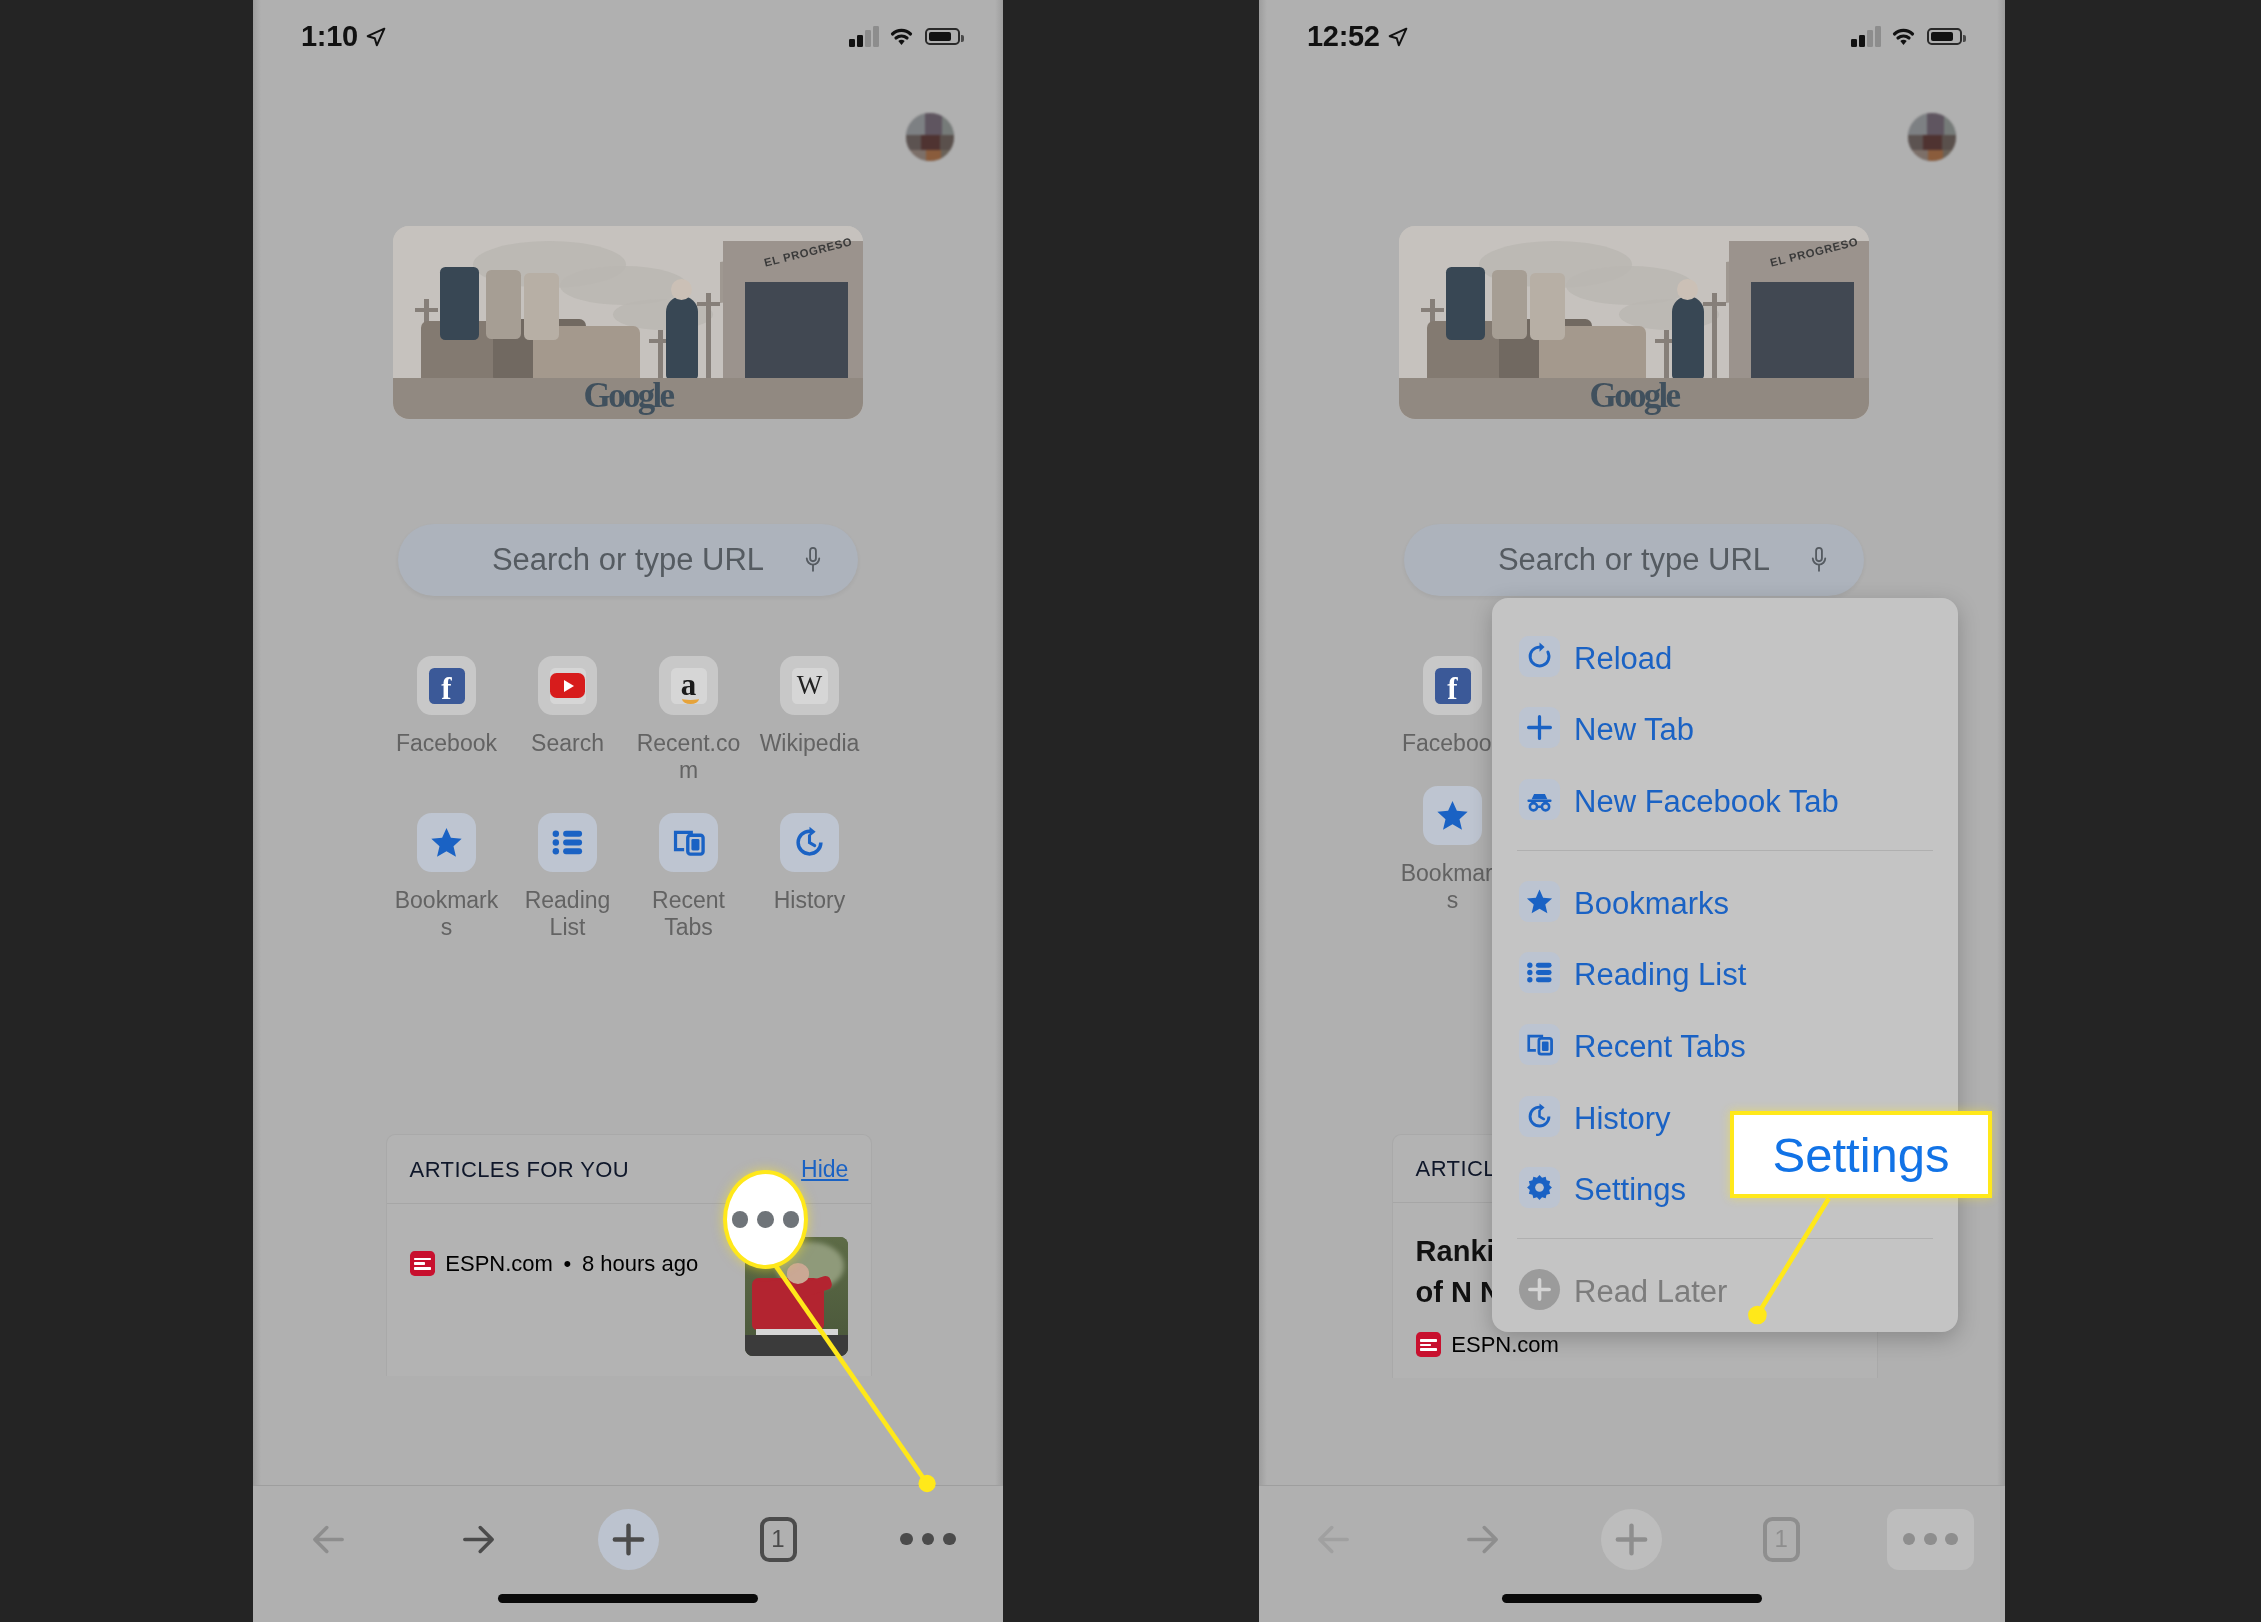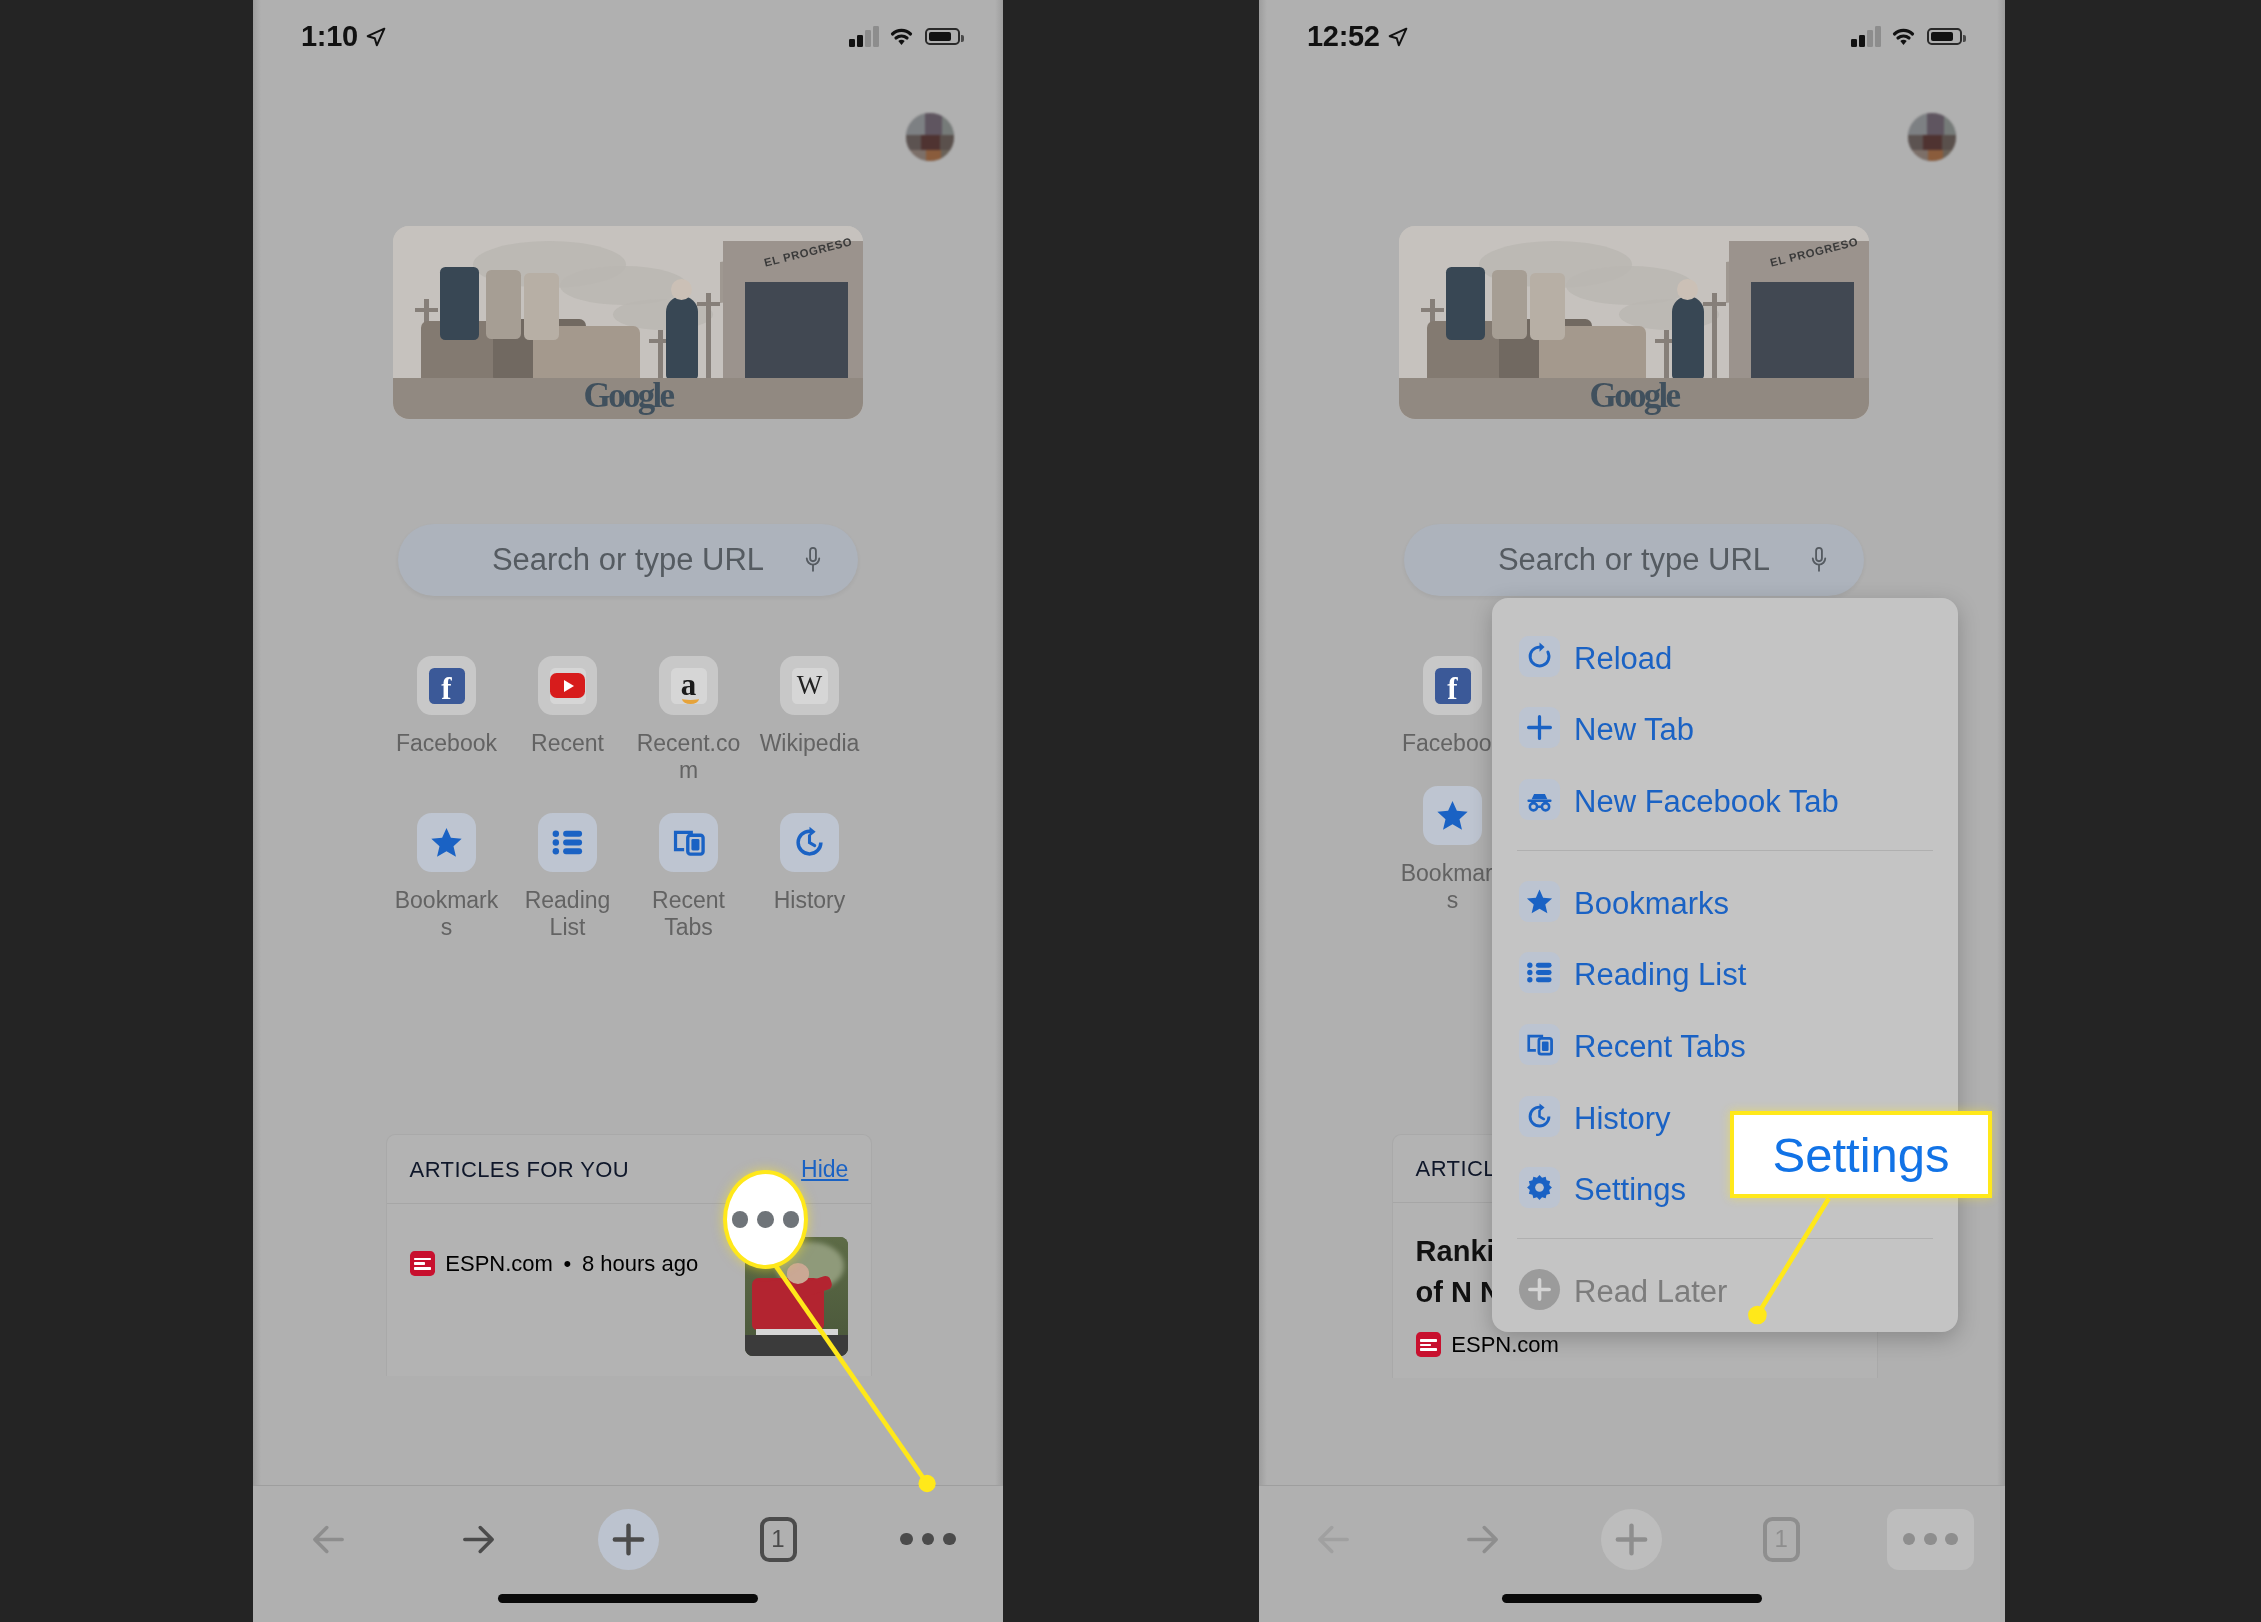--- a/index.html
+++ b/index.html
@@ -361,21 +361,21 @@
           <div class="tile-lbl">Facebook</div>
         </div>
         <div class="tile">
           <div class="tile-ico shortcut">
               <div class="logo-box">
                 <div class="yt">
                   <b></b>
                 </div>
               </div>
             </div>
-          <div class="tile-lbl">Recent</div>
+          <div class="tile-lbl">Search</div>
         </div>
         <div class="tile">
           <div class="tile-ico shortcut">
               <div class="logo-box">
                 <span class="amz">a</span>
               </div>
             </div>
           <div class="tile-lbl">Recent.com</div>
         </div>
         <div class="tile">

